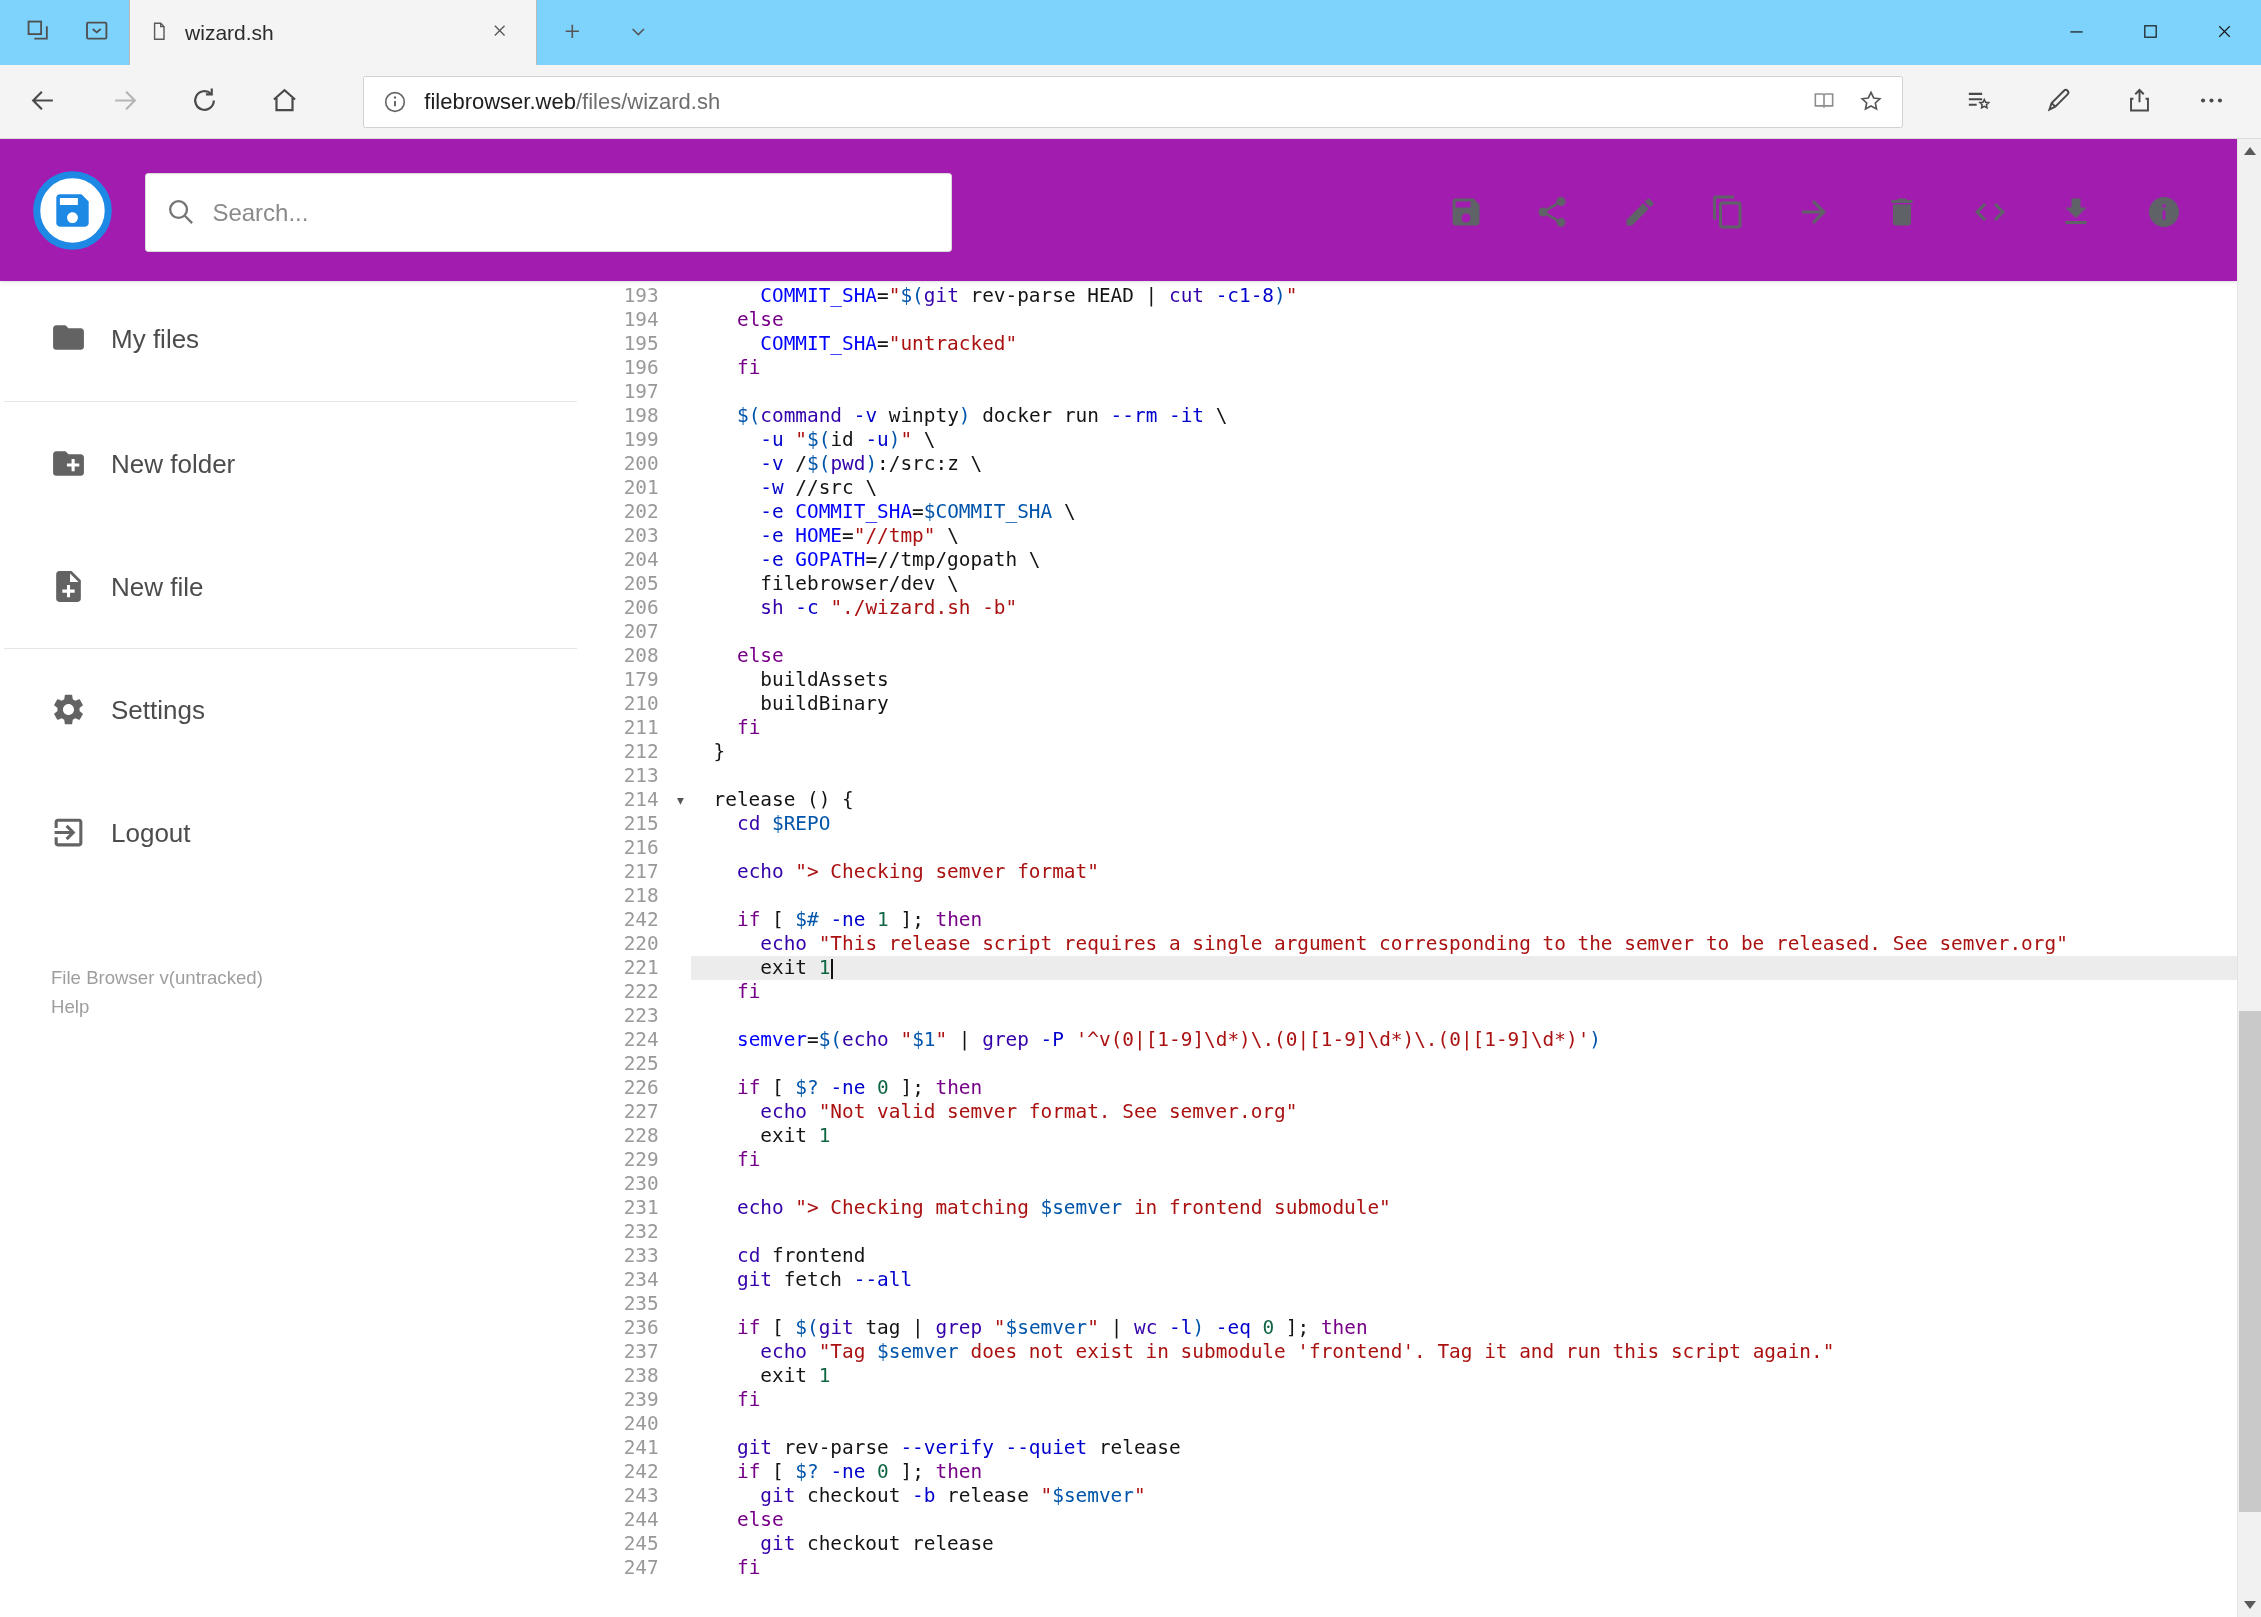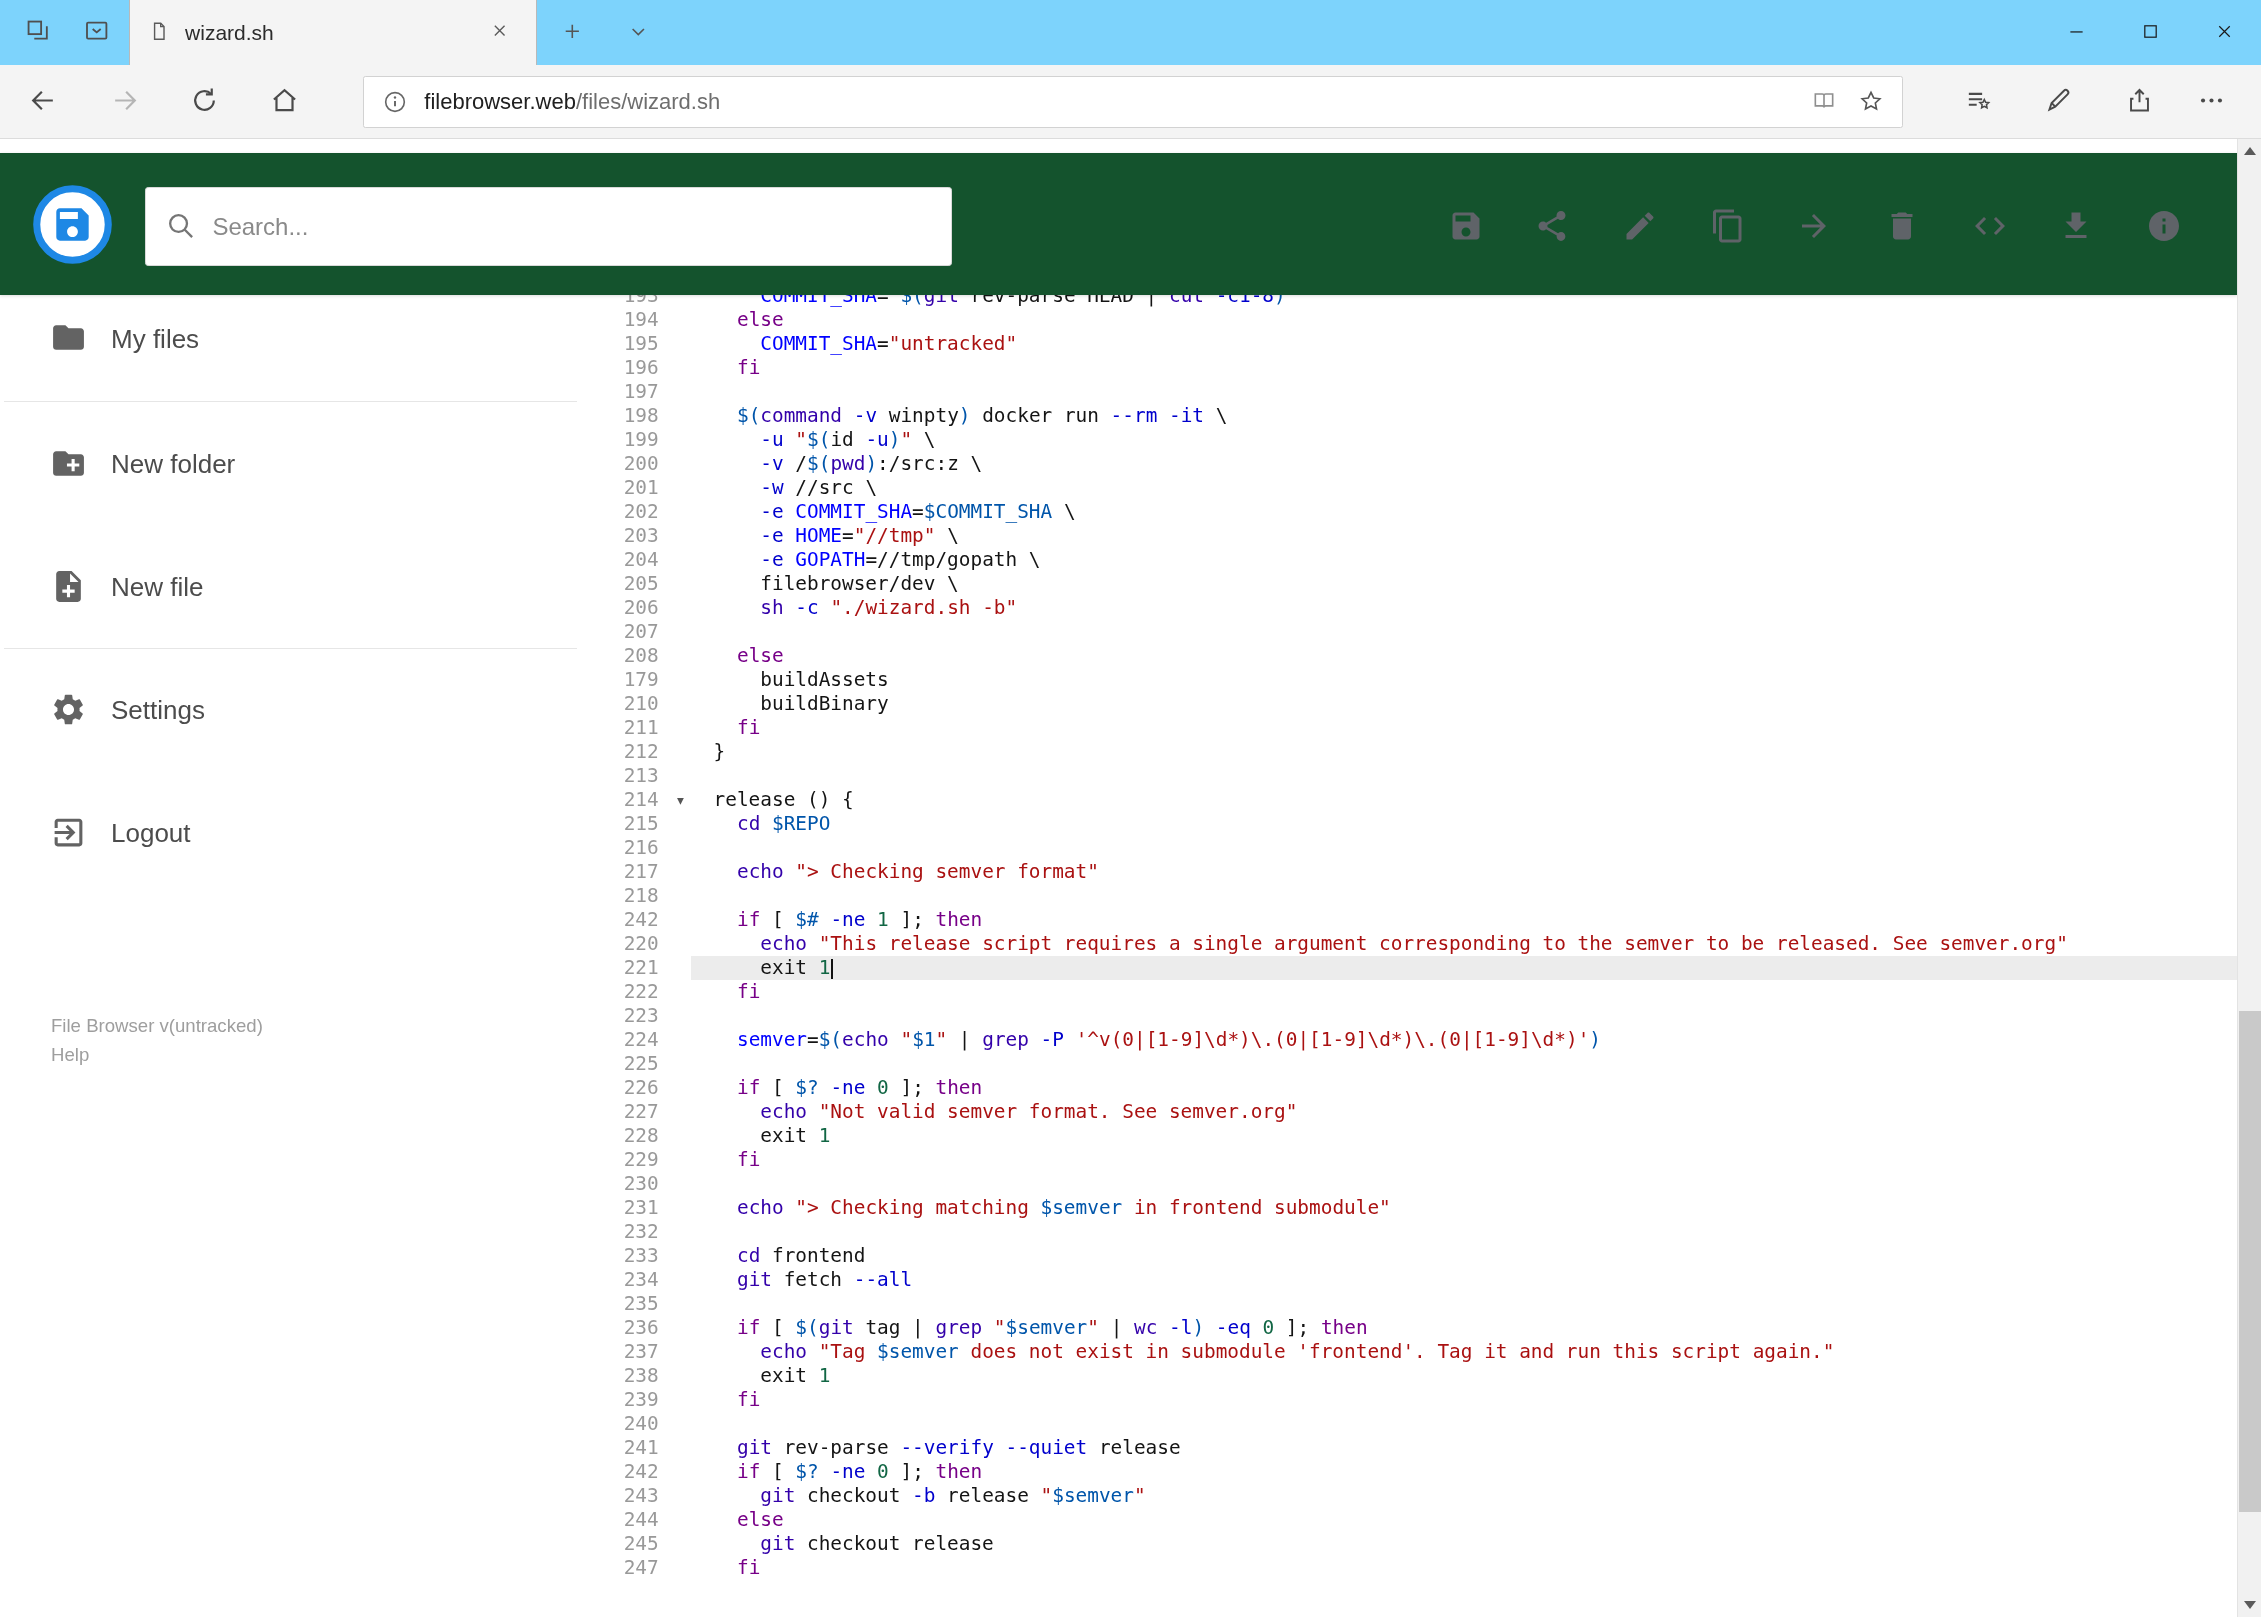--- a/index.html
+++ b/index.html
@@ -20,35 +20,35 @@
   .toolbar { position:absolute; left:0; top:65px; width:100%; height:74px; background:#f4f4f4; border-bottom:0.8px solid #dcdcdc; }
   .nav-btn { position:absolute; top:11.3px; width:52px; height:52px; border:none; background:transparent; display:flex; align-items:center; justify-content:center; cursor:pointer; }
   .urlbox { position:absolute; left:363px; top:11.3px; width:1540px; height:52px; background:#fff; border:0.8px solid #d2d2d2; border-radius:2.4px; display:flex; align-items:center; padding:0 13px; gap:11.3px; }
   .urltext { flex:1; font-size:22px; white-space:nowrap; overflow:hidden; }
   .urltext .domain { color:#202020; }
   .urltext .path { color:#6e6e6e; }
   .urlicon { display:flex; align-items:center; justify-content:center; width:36px; height:36px; background:transparent; border:none; cursor:pointer; }
 
   
   .page { position:absolute; left:0; top:139px; width:2237px; height:1478px; background:#fff; overflow:hidden; }
-  .appheader { position:absolute; left:0; top:14px; width:100%; height:142px; background:#14532d; box-shadow:0 0.8px 3.2px rgba(0,0,0,0.14); z-index:5; }
+  .appheader { position:absolute; left:0; top:0; width:100%; height:142px; background:#a21caf; box-shadow:0 0.8px 3.2px rgba(0,0,0,0.14); z-index:5; }
   .logo-btn { position:absolute; left:32px; top:31px; width:81px; height:81px; border:none; background:transparent; cursor:pointer; }
   .searchbox { position:absolute; left:145px; top:34px; width:807px; height:79px; border:0.8px solid #d9d9d9; border-radius:3.2px; background:#fff; display:flex; align-items:center; padding:0 19.4px; gap:16px; }
   .search-input { border:none; outline:none; background:transparent; font-size:24px; color:#555; flex:1; font-family:"Liberation Sans",sans-serif; }
   .search-input::placeholder { color:#8a8a8a; }
   .act-btn { position:absolute; top:45px; width:58px; height:58px; border:none; background:transparent; display:flex; align-items:center; justify-content:center; cursor:pointer; }
   .act-btn svg { fill:#5f6368; }
 
   
   .sidebar { position:absolute; left:0; top:142px; width:585px; bottom:0; background:#fff; z-index:4; }
   .side-item { position:absolute; left:0; width:100%; height:89px; display:flex; align-items:center; padding-left:50px; gap:24px; cursor:pointer; background:transparent; border:none; }
   .side-item svg { fill:#636363; }
   .side-label { font-size:26px; color:#4c4c4c; }
   .side-div { position:absolute; left:4px; width:573px; height:0.8px; background:#e6e6e6; }
-  .side-footer { position:absolute; left:51px; font-size:18.6px; color:#9e9e9e; line-height:29px;margin-top:48px; }
+  .side-footer { position:absolute; left:51px; font-size:18.6px; color:#9e9e9e; line-height:29px; }
 
   
   .editor { position:absolute; left:585px; top:142px; right:0; bottom:0; background:#fff; overflow:hidden; padding-top:3.2px; }
   .cm-row { display:flex; height:24px; font-family:"DejaVu Sans Mono", monospace; font-size:19.4px; line-height:24px; }
   .cm-gut { width:106px; display:flex; flex:none; background:#fff; }
   .cm-num { flex:1; text-align:right; padding-right:11.3px; color:#999; }
   .cm-fold { width:21px; text-align:center; color:#555; font-size:13.7px; font-family:"DejaVu Sans",sans-serif; line-height:24px; }
   .cm-body { flex:1; padding-left:22.6px; white-space:pre; color:#141414; }
   .cm-row.active .cm-body { background:#ececec; }
   .t-p { color:#141414; }

